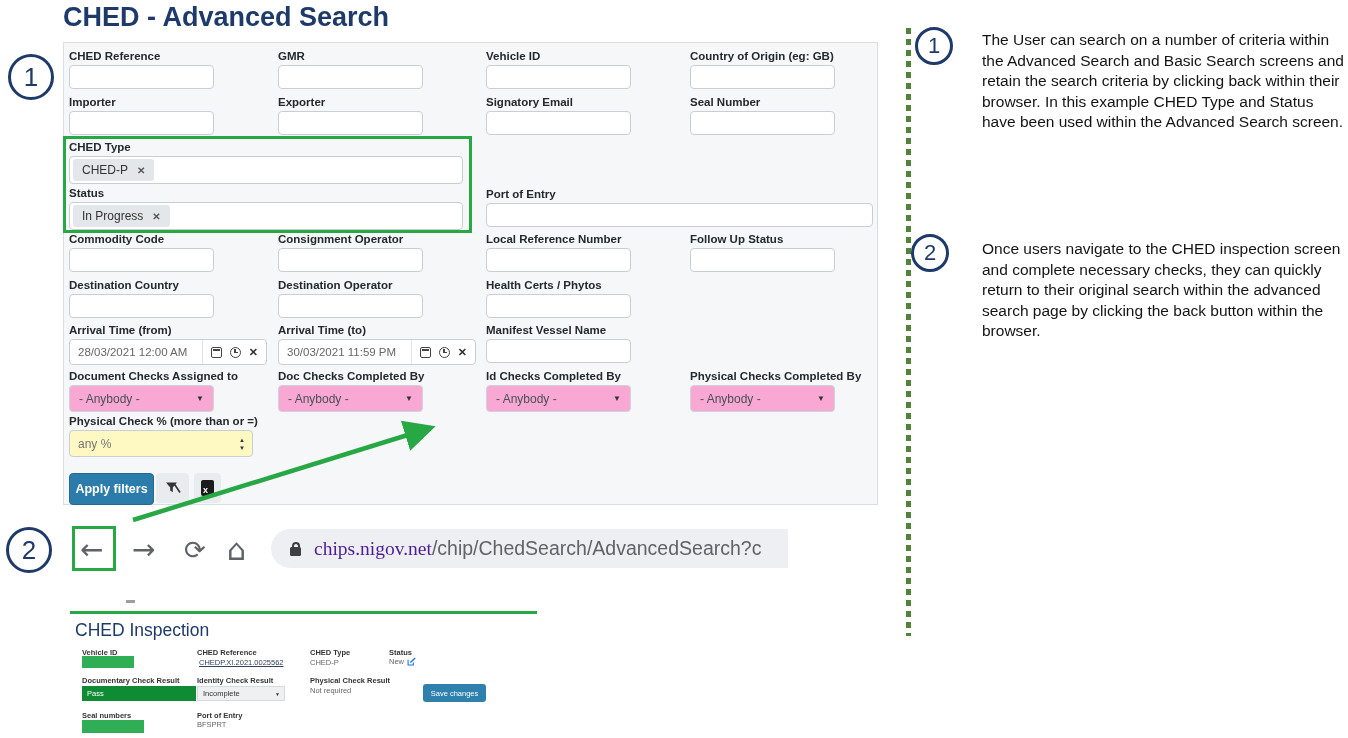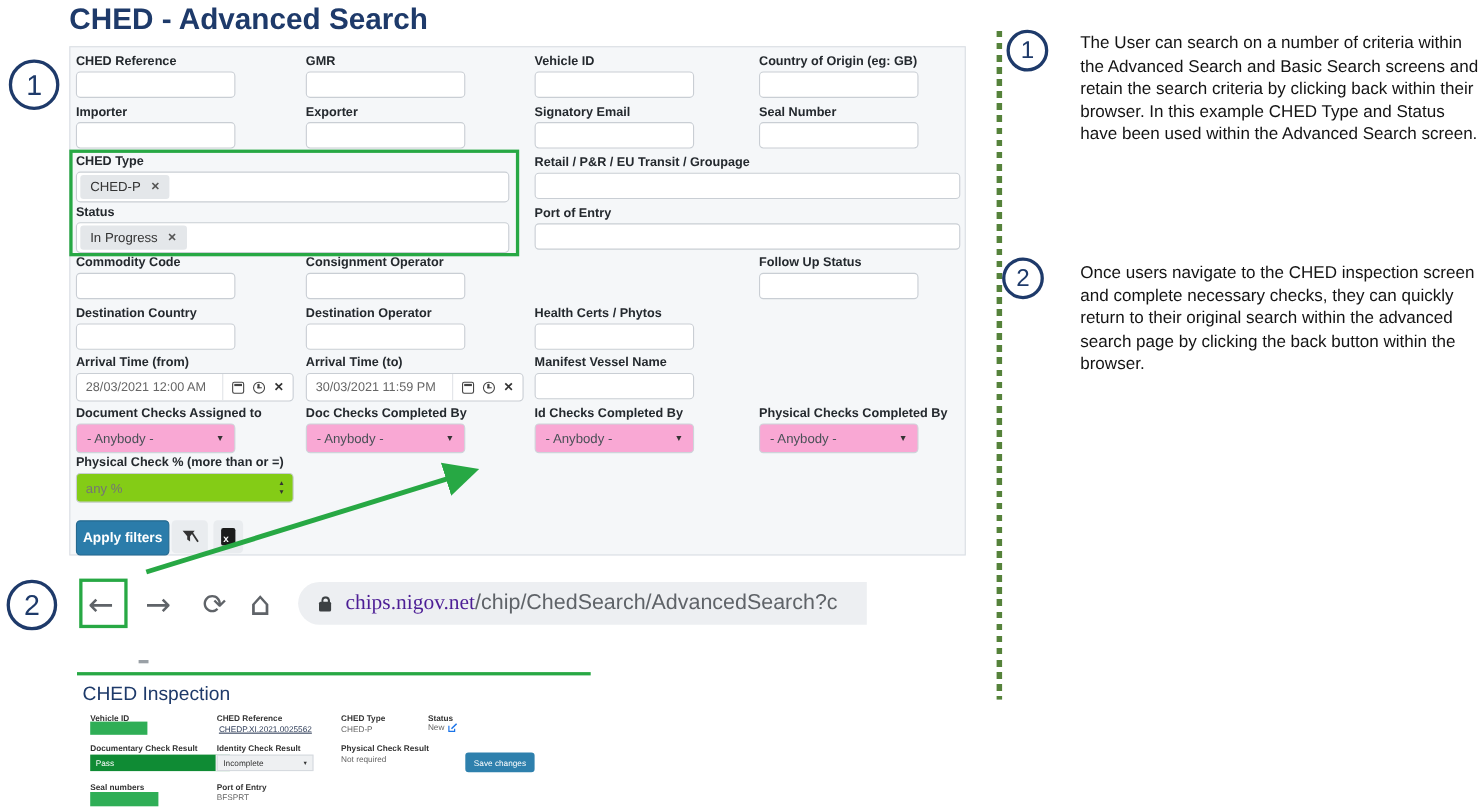--- a/index.html
+++ b/index.html
@@ -39,22 +39,22 @@
   .iclock{width:11px;height:11px;border:1.5px solid #444;border-radius:50%;position:relative;box-sizing:border-box;}
   .iclock::before{content:"";position:absolute;left:3.5px;top:1.5px;width:1.5px;height:3.5px;background:#444;}
   .iclock::after{content:"";position:absolute;left:3.5px;top:4px;width:3.5px;height:1.5px;background:#444;}
   .ix{font-size:11px;font-weight:bold;color:#333;cursor:pointer;line-height:1;}
 
   .sel{display:flex;align-items:center;justify-content:space-between;width:145px;height:27px;
        background:#f9a8d4;border:1px solid #ced4da;border-radius:4px;padding:0 9px;
        font-size:12px;color:#495057;box-sizing:border-box;cursor:pointer;}
   .caret{font-size:8px;color:#333;line-height:1;}
 
-  .pctw{display:flex;width:198px;height:27px;border:1px solid #c9ced4;border-radius:4px;
-        background:#84cc16;box-sizing:border-box;align-items:center;}
+  .pctw{display:flex;width:184px;height:27px;border:1px solid #c9ced4;border-radius:4px;
+        background:#fef9c3;box-sizing:border-box;align-items:center;}
   .pct{flex:1;min-width:0;border:none;outline:none;padding:0 8px;font-size:12px;color:#333;
        background:transparent;font-family:inherit;}
   .spin{display:flex;flex-direction:column;align-items:center;padding:0 7px;gap:2px;
         color:#333;font-size:6px;line-height:1;cursor:pointer;}
 
   .btn-apply{position:absolute;left:5px;top:430px;width:83px;height:30px;background:#2b7caa;
              border:1px solid #25698f;border-radius:4px;color:#fff;font-size:12.5px;font-weight:bold;
              display:flex;align-items:center;justify-content:center;cursor:pointer;}
   .btn-ic{position:absolute;top:430px;height:30px;background:#e9ecef;border-radius:4px;
           display:flex;align-items:center;justify-content:center;cursor:pointer;}
@@ -159,24 +159,20 @@
     <div class="fg" style="left:5px;top:98px;">
       <div class="lbl">CHED Type</div>
       <div class="taginp">
         <span class="chip">
           <span>CHED-P</span>
           <span class="chip-x">✕</span>
         </span>
       </div>
     </div>
 
-    <div class="fg" style="left:422px;top:99px;">
-      <div class="lbl">Retail / P&amp;R / EU Transit / Groupage</div>
-      <input class="inp wide-r" style="">
-    </div>
 
     <div class="fg" style="left:5px;top:144px;">
       <div class="lbl">Status</div>
       <div class="taginp">
         <span class="chip">
           <span>In Progress</span>
           <span class="chip-x">✕</span>
         </span>
       </div>
     </div>
@@ -185,20 +181,24 @@
       <div class="lbl">Port of Entry</div>
       <input class="inp wide-r" style="">
     </div>
 
     <div class="fg" style="left:5px;top:190px;">
       <div class="lbl">Commodity Code</div>
       <input class="inp" style="">
     </div>
     <div class="fg" style="left:214px;top:190px;">
       <div class="lbl">Consignment Operator</div>
+      <input class="inp" style="">
+    </div>
+    <div class="fg" style="left:422px;top:190px;">
+      <div class="lbl">Local Reference Number</div>
       <input class="inp" style="">
     </div>
     <div class="fg" style="left:626px;top:190px;">
       <div class="lbl">Follow Up Status</div>
       <input class="inp" style="">
     </div>
 
     <div class="fg" style="left:5px;top:236px;">
       <div class="lbl">Destination Country</div>
       <input class="inp" style="">

